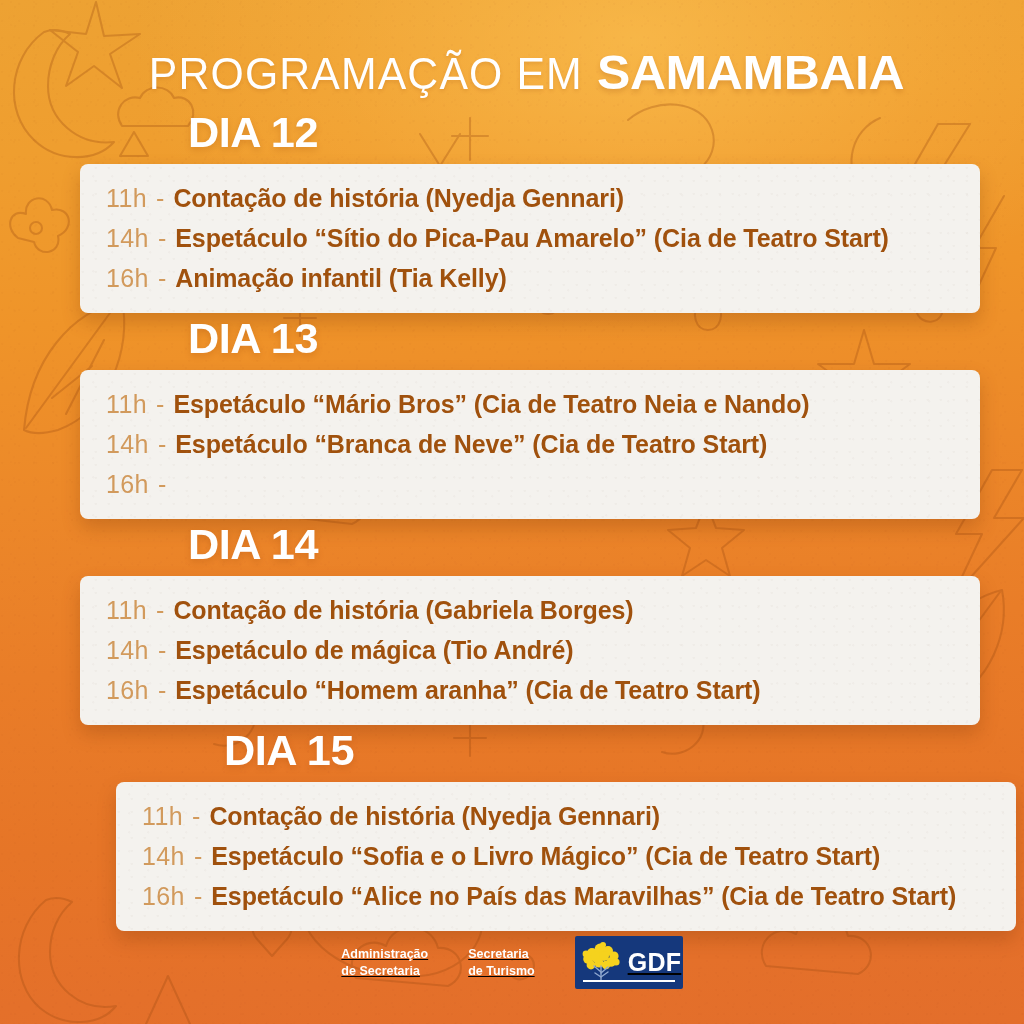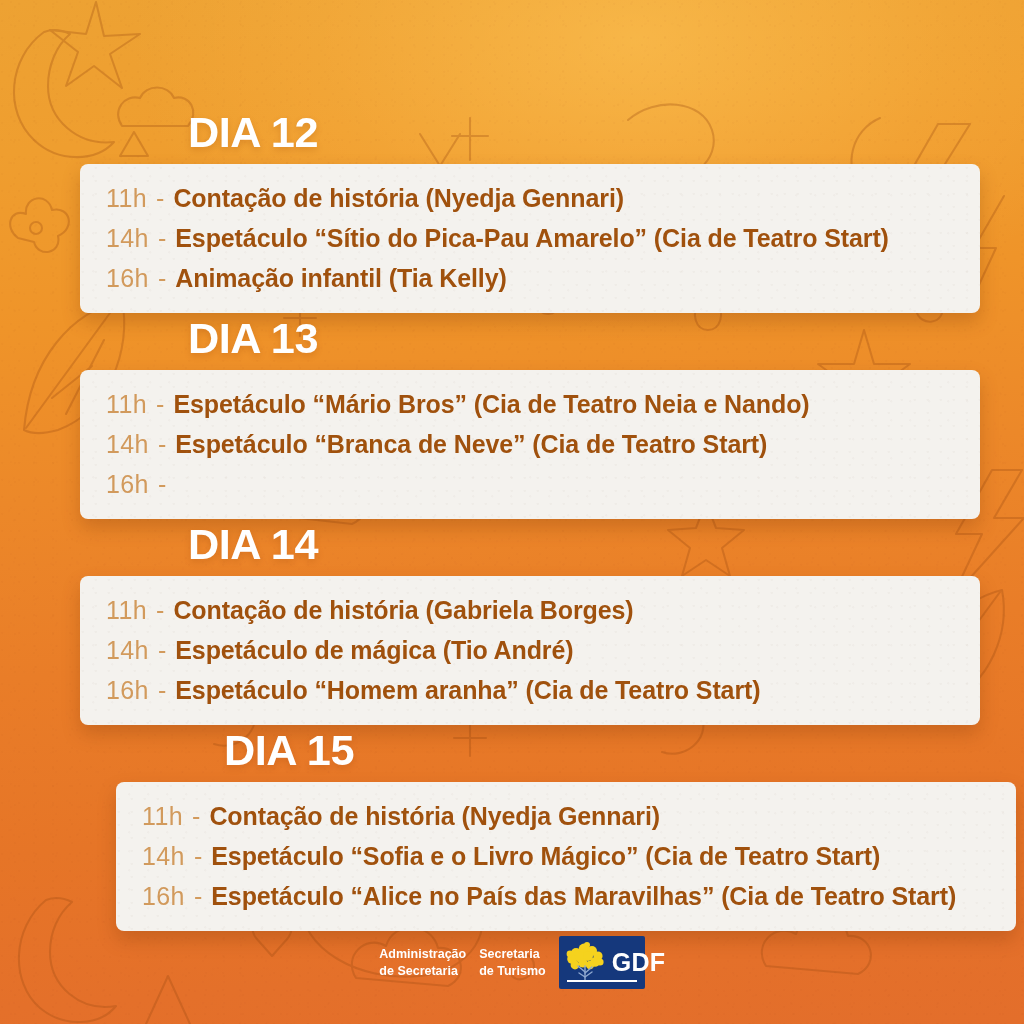--- a/index.html
+++ b/index.html
@@ -179,32 +179,33 @@
 
   
   .footer {
     position: absolute;
     top: 936px;
     left: 0;
     width: 1024px;
     display: flex;
     align-items: center;
     justify-content: center;
-    gap: 13px;
+    gap: 40px;
     z-index: 6;
+    text-decoration: underline;
   }
   .foot-label {
     color: #ffffff;
     font-size: 12.5px;
     font-weight: bold;
     line-height: 1.35;
     white-space: nowrap;
   }
   .gdf-logo {
-    width: 86px;
+    width: 108px;
     height: 53px;
     background: #15387c;
     border-radius: 2px;
     display: flex;
     align-items: center;
     gap: 4px;
     padding: 4px 6px 4px 5px;
     position: relative;
   }
   .gdf-tree { width: 44px; height: 42px; flex: 0 0 auto; }
@@ -291,20 +292,23 @@
         <path d="M420 134 L440 166 L460 134"></path>
         <path d="M196 700 C 214 682 246 684 254 706 C 262 730 238 752 214 744"></path>
         <path d="M640 708 C 662 690 694 694 702 716 C 710 740 684 760 662 752"></path>
         <path d="M470 720 L470 756 M454 738 L486 738"></path>
         <path d="M300 300 L300 336 M284 318 L316 318"></path>
         <path d="M706 502 L716 528 L744 530 L722 548 L730 576 L706 560 L682 576 L690 548 L668 530 L696 528 Z"></path>
       </g>
     </svg>
   </div>
 
+  <div class="header">
+    <span class="title-light">PROGRAMAÇÃO EM</span><span class="title-bold">SAMAMBAIA</span>
+  </div>
 
   <div class="day-block" style="top:112px;">
     <div class="day-heading">DIA 12</div>
     <div class="card">
       <div class="event-row">
         <span class="evt-time">11h</span>
         <span class="evt-dash">-</span>
         <span class="evt-title">Contação de história (Nyedja Gennari)</span>
       </div>
       <div class="event-row">

